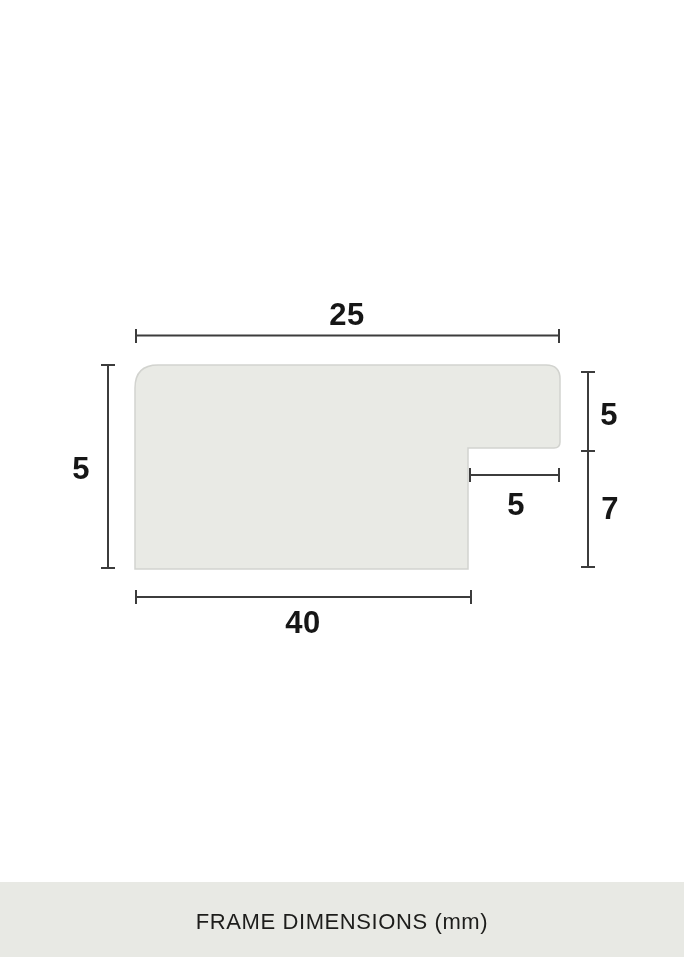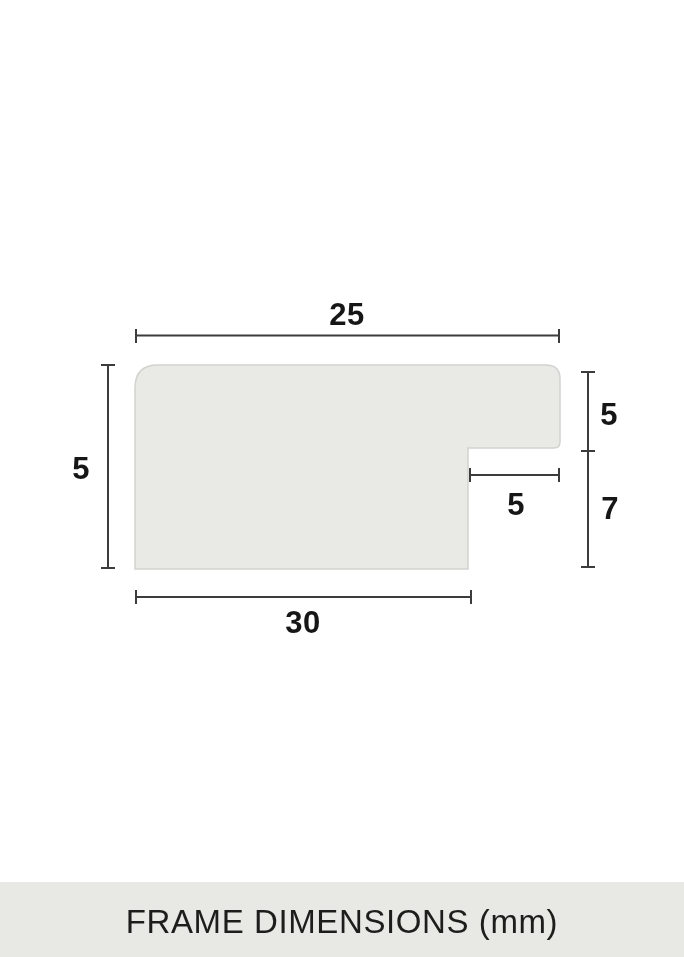--- a/index.html
+++ b/index.html
@@ -42,21 +42,21 @@
     left: 0;
     top: 882px;
     width: 684px;
     height: 75px;
     background: #e8e9e4;
     display: flex;
     align-items: center;
     justify-content: center;
   }
   .caption-text {
-    font-size: 33px;
+    font-size: 22px;
     font-weight: 400;
     color: #1d1d1b;
     letter-spacing: 0.6px;
     white-space: nowrap;
     padding-top: 4px;
   }
 </style>
 </head>
 <body>
 
@@ -96,20 +96,20 @@
     <div class="dim-label" style="left:347px; top:298px;">25</div>
 
     <div class="dim-label" style="left:81px; top:452px;">5</div>
 
     <div class="dim-label" style="left:609px; top:398px;">5</div>
 
     <div class="dim-label" style="left:610px; top:492px;">7</div>
 
     <div class="dim-label" style="left:516px; top:488px;">5</div>
 
-    <div class="dim-label" style="left:303px; top:606px;">30</div>
+    <div class="dim-label" style="left:303px; top:606px;">40</div>
   </div>
 
   <div class="caption-bar">
     <div class="caption-text">FRAME DIMENSIONS (mm)</div>
   </div>
 
 </div>
 
 </body></html>

